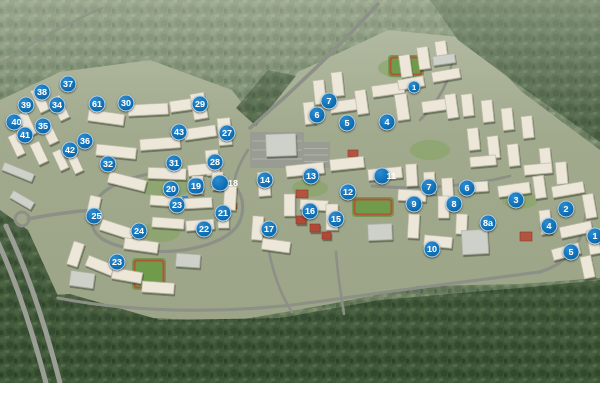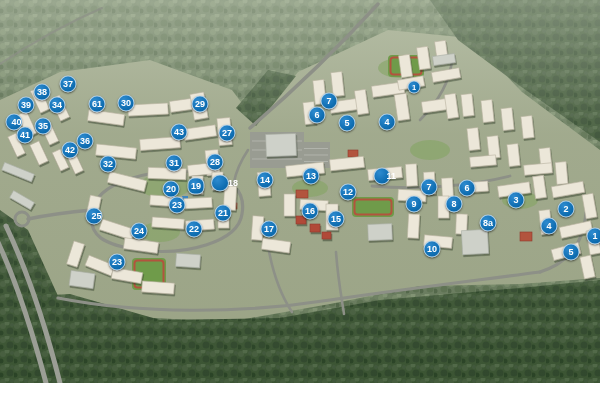--- a/index.html
+++ b/index.html
@@ -232,21 +232,21 @@
       <div class="marker" style="left: 227px; top: 133px;">27</div>
       <div class="marker" style="left: 174px; top: 163px;">31</div>
       <div class="marker" style="left: 215px; top: 162px;">28</div>
       <div class="marker" style="left: 139px; top: 189px; margin-left: 32px;">20</div>
       <div class="marker" style="left: 196px; top: 186px; border-radius: 7px;">19</div>
       <div class="marker" style="left: 220px; top: 183px; padding-left: 16px;">18</div>
       <div class="marker" style="left: 94px; top: 216px; text-align: right;">25</div>
       <div class="marker" style="left: 177px; top: 205px;">23</div>
       <div class="marker" style="left: 223px; top: 213px;">21</div>
       <div class="marker" style="left: 139px; top: 231px;">24</div>
-      <div class="marker" style="left: 194px; top: 229px;">22</div>
+      <div class="marker" style="left: 204px; top: 229px;">22</div>
       <div class="marker" style="left: 117px; top: 262px;">23</div>
       <div class="marker" style="left: 265px; top: 180px;">14</div>
       <div class="marker" style="left: 311px; top: 176px;">13</div>
       <div class="marker" style="left: 348px; top: 192px;">12</div>
       <div class="marker" style="left: 310px; top: 211px;">16</div>
       <div class="marker" style="left: 336px; top: 219px;">15</div>
       <div class="marker" style="left: 269px; top: 229px;">17</div>
       <div class="marker" style="left: 382px; top: 176px; padding-left: 12px;">11</div>
       <div class="marker" style="left: 329px; top: 101px;">7</div>
       <div class="marker" style="left: 317px; top: 115px;">6</div>

